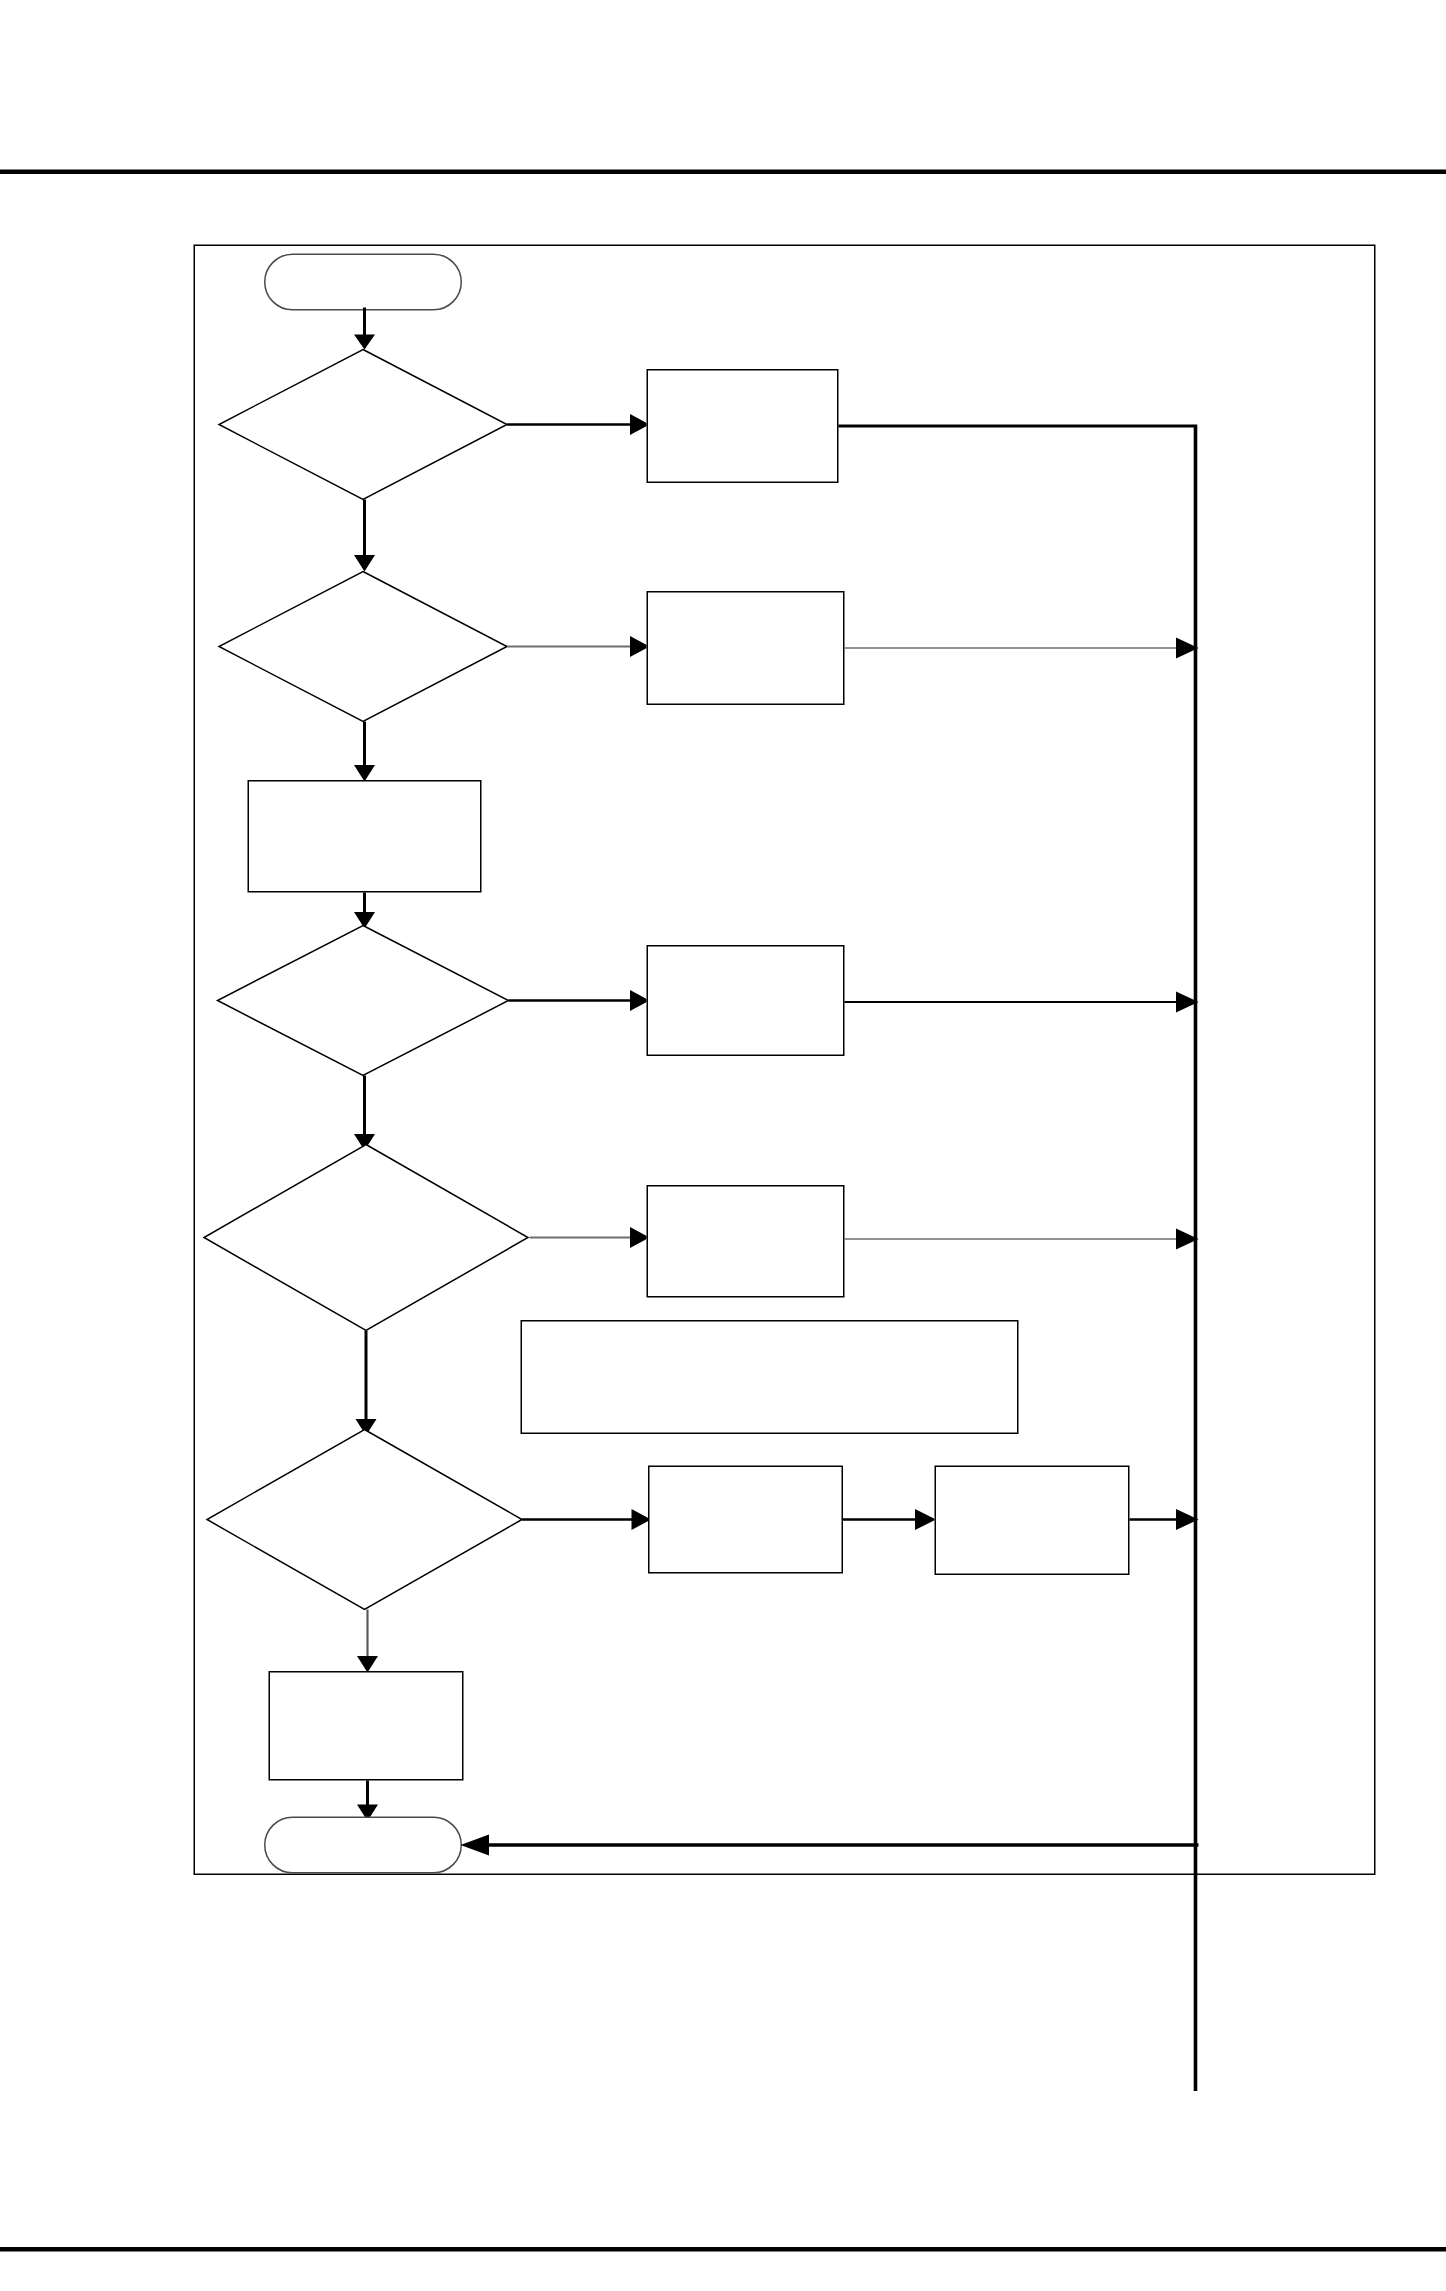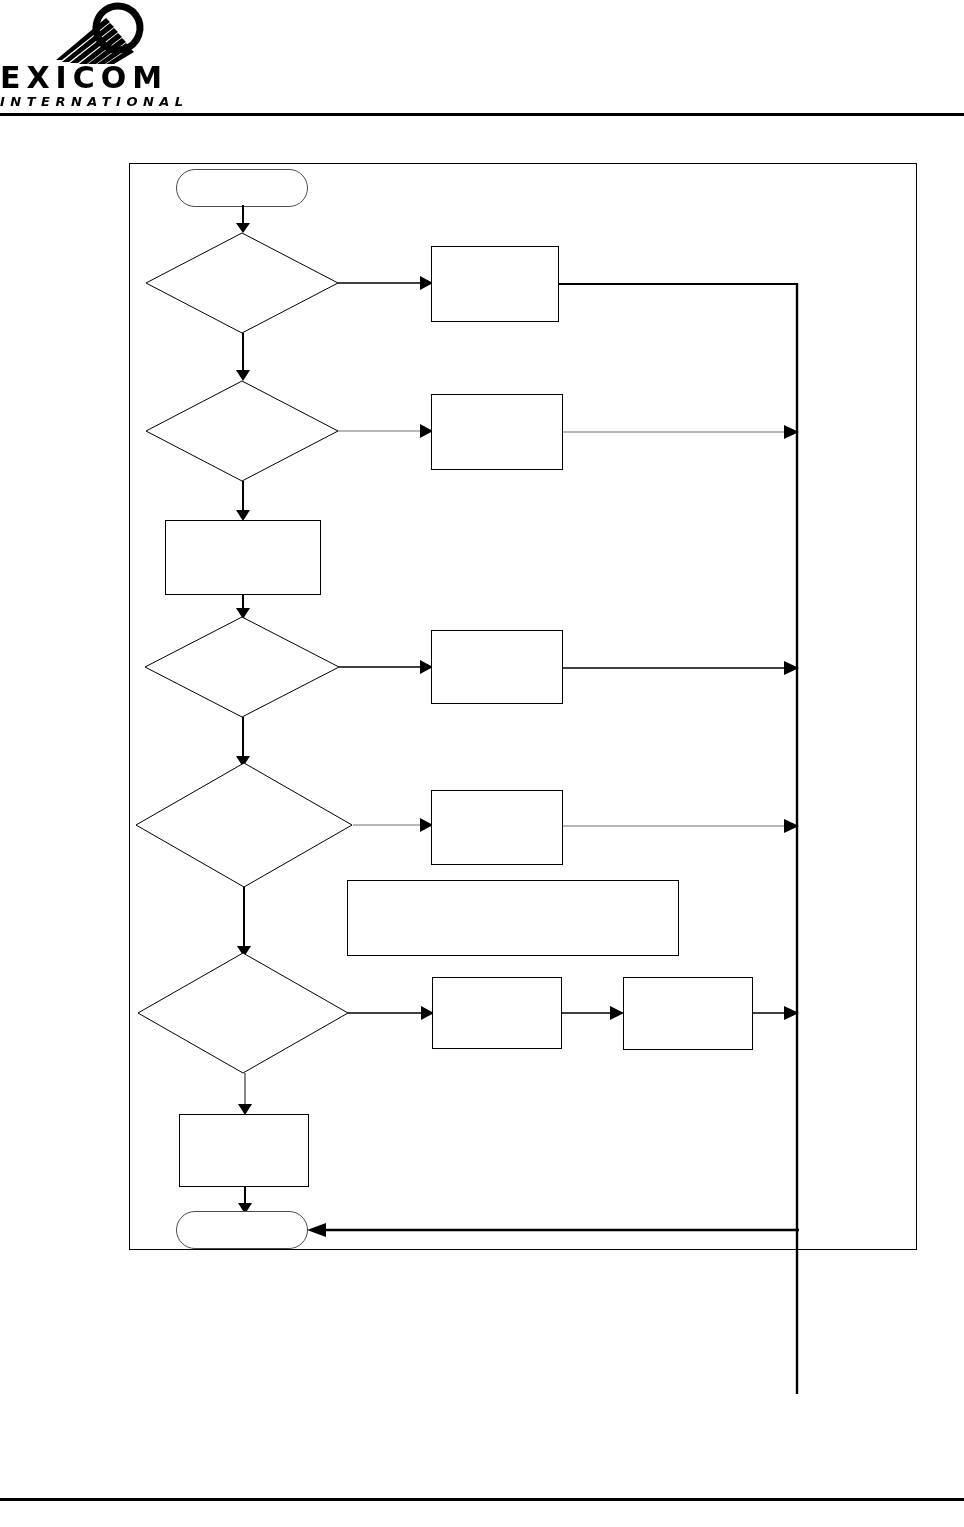--- a/index.html
+++ b/index.html
@@ -117,43 +117,20 @@
   .conn svg {
     display: block;
     overflow: visible;
   }
 </style>
 </head>
 <body>
 
 <div id="page">
 
-  <div id="header-logo">
-
-    <div id="logo-mark">
-      <svg width="115" height="68" viewBox="0 0 115 68" aria-hidden="true">
-
-        <path d="M70,4 a22,22 0 1,1 -14,39 a22,22 0 0,1 14,-39 Z" fill="none" stroke="#000000" stroke-width="7"></path>
-
-        <g fill="#000000">
-          <path d="M58,16 L8,58 L14,58 L62,20 Z"></path>
-          <path d="M62,21 L14,60 L21,60 L66,25 Z"></path>
-          <path d="M66,26 L22,61 L30,61 L70,30 Z"></path>
-          <path d="M70,31 L31,62 L39,62 L74,35 Z"></path>
-          <path d="M74,36 L40,62 L48,62 L78,40 Z"></path>
-          <path d="M78,41 L49,62 L57,62 L82,45 Z"></path>
-          <path d="M82,46 L58,62 L66,62 L86,50 Z"></path>
-        </g>
-      </svg>
-    </div>
-
-    <div id="logo-wordmark">EXICOM</div>
-
-    <div id="logo-subwordmark">INTERNATIONAL</div>
-  </div>
 
   <div id="header-rule"></div>
 
   <div id="flow-frame">
 
     <div class="shape term" style="left:46px; top:5px; width:132px; height:38px;">
       <span></span>
     </div>
 
     <div class="conn" style="left:106px; top:41px;">

